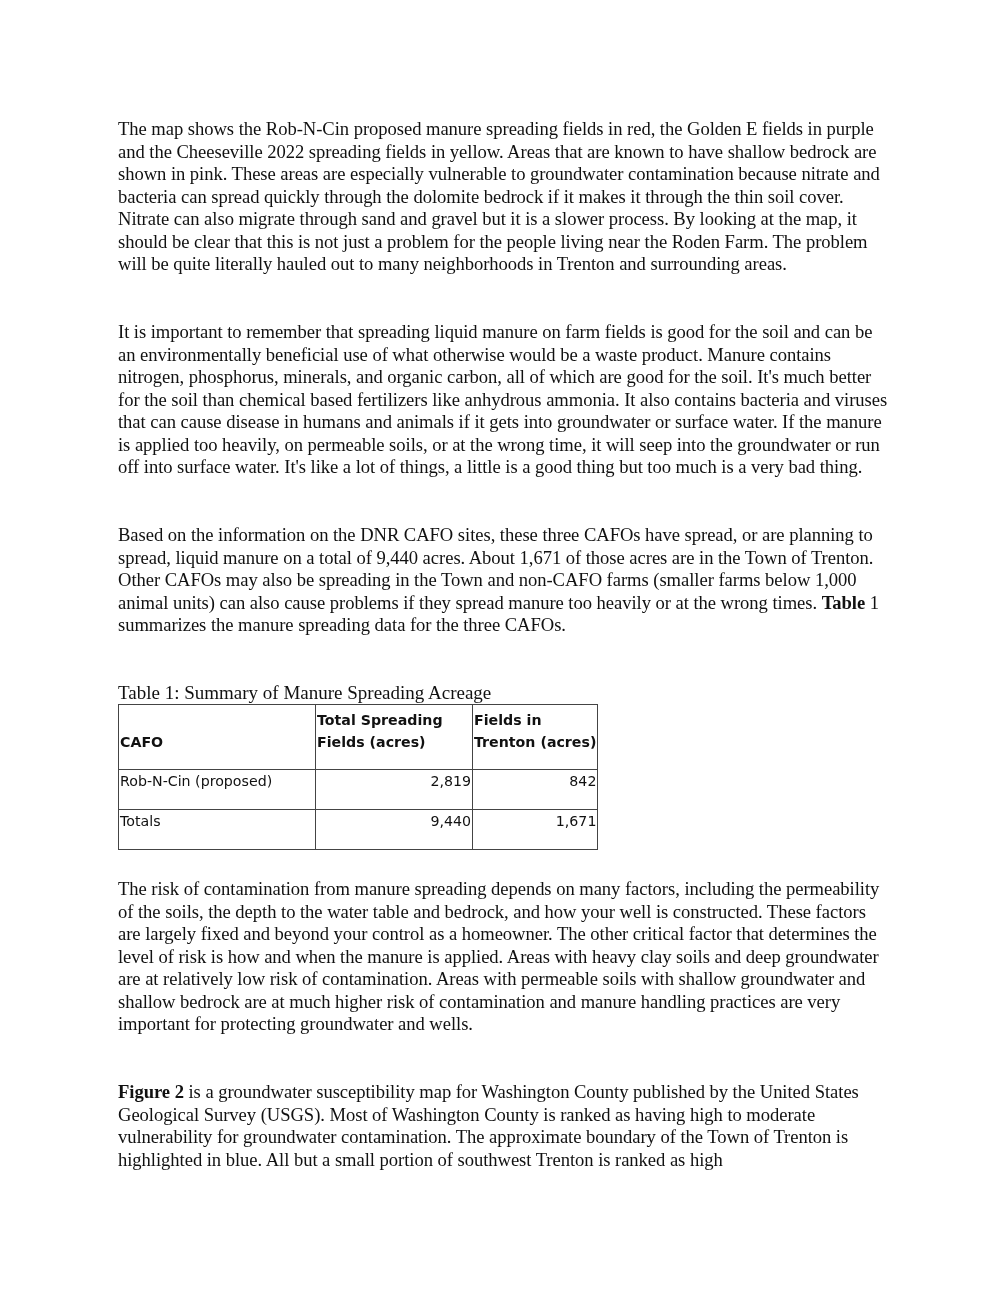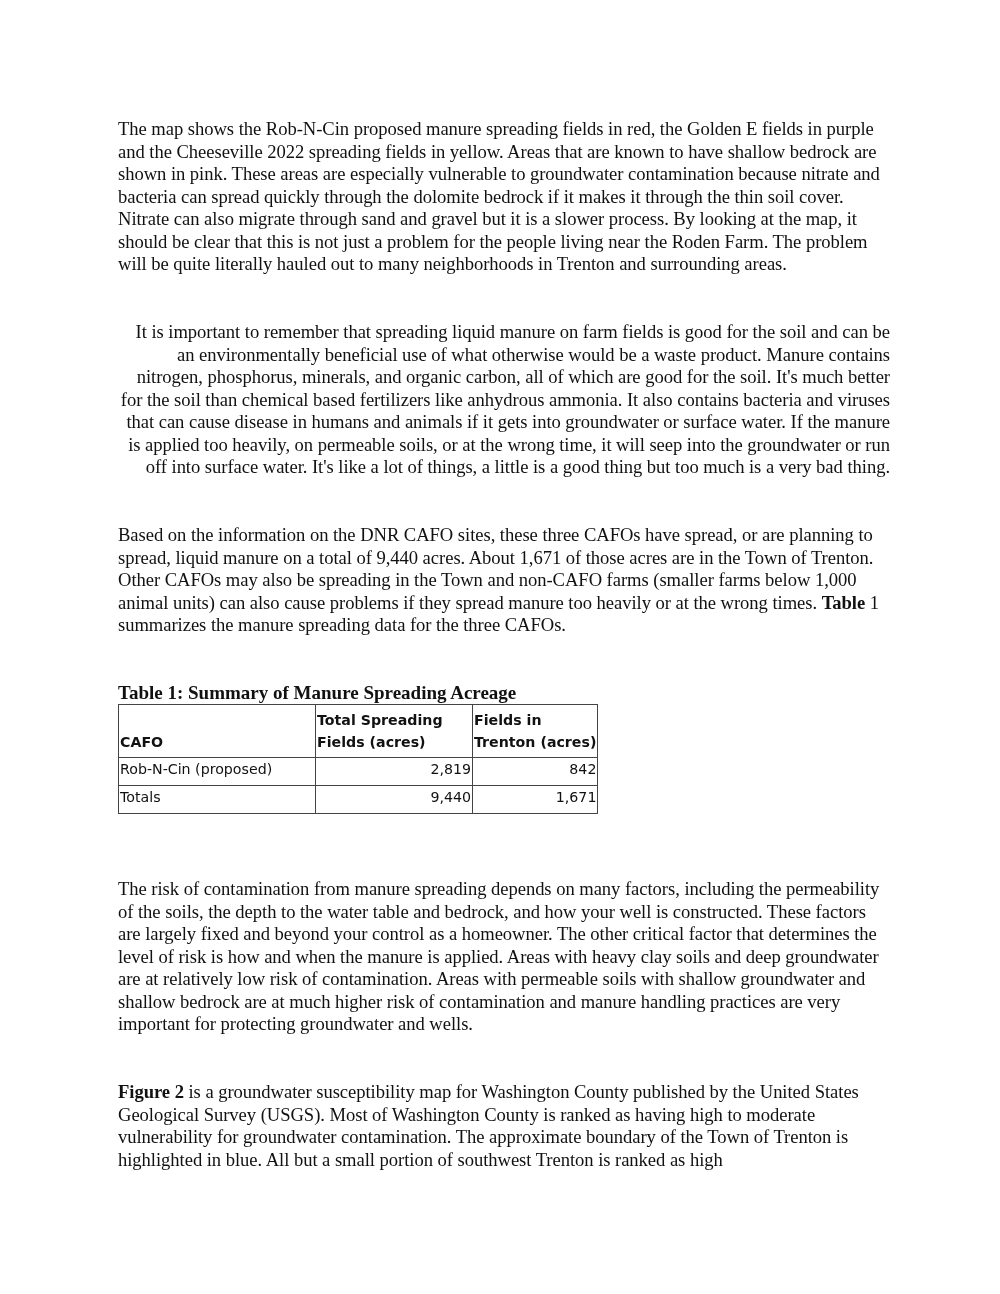--- a/index.html
+++ b/index.html
@@ -21,44 +21,44 @@
       width: 772px;
     }
     .para {
       font-family: "Liberation Serif", serif;
       font-size: 18.6px;
       line-height: 22.5px;
       margin: 0;
       letter-spacing: -0.05px;
     }
     .p1 { position: absolute; top: 0px; left: 0; width: 772px; }
-    .p2 { position: absolute; top: 203px; left: 0; width: 772px; text-align: right; }
+    .p2 { position: absolute; top: 203px; left: 0; width: 772px; }
     .p3 { position: absolute; top: 406px; left: 0; width: 772px; }
     .caption {
       position: absolute;
       top: 564px;
       left: 0;
       font-family: "Liberation Serif", serif;
-      font-weight: bold;
+      font-weight: normal;
       font-size: 19px;
       line-height: 22px;
       margin: 0;
     }
     .tbl {
       position: absolute;
       top: 586px;
       left: 0;
       border-collapse: collapse;
       font-family: "DejaVu Sans", sans-serif;
       font-size: 14.2px;
       color: #111;
     }
     .tbl th, .tbl td {
       border: 1px solid #444;
-      padding: 0 1px 4px 1px;
+      padding: 0 1px 16px 1px;
       height: 23px;
       line-height: 23px;
       white-space: nowrap;
     }
     .tbl th {
       font-weight: bold;
       text-align: left;
       vertical-align: bottom;
       height: 48px;
       line-height: 22px;

